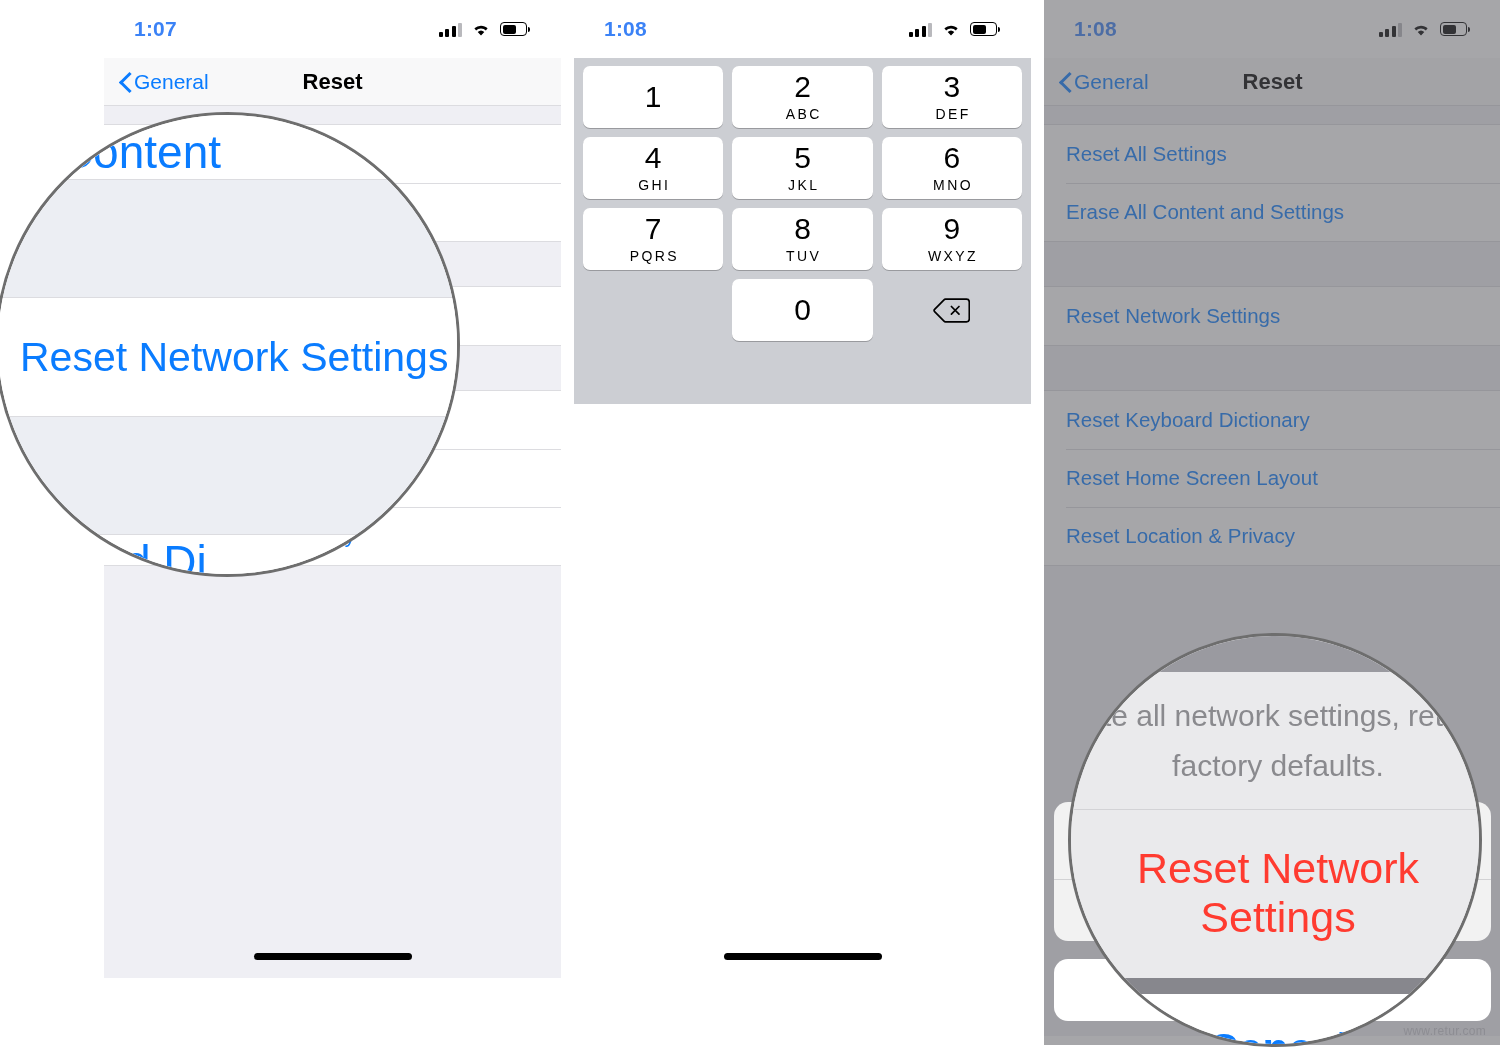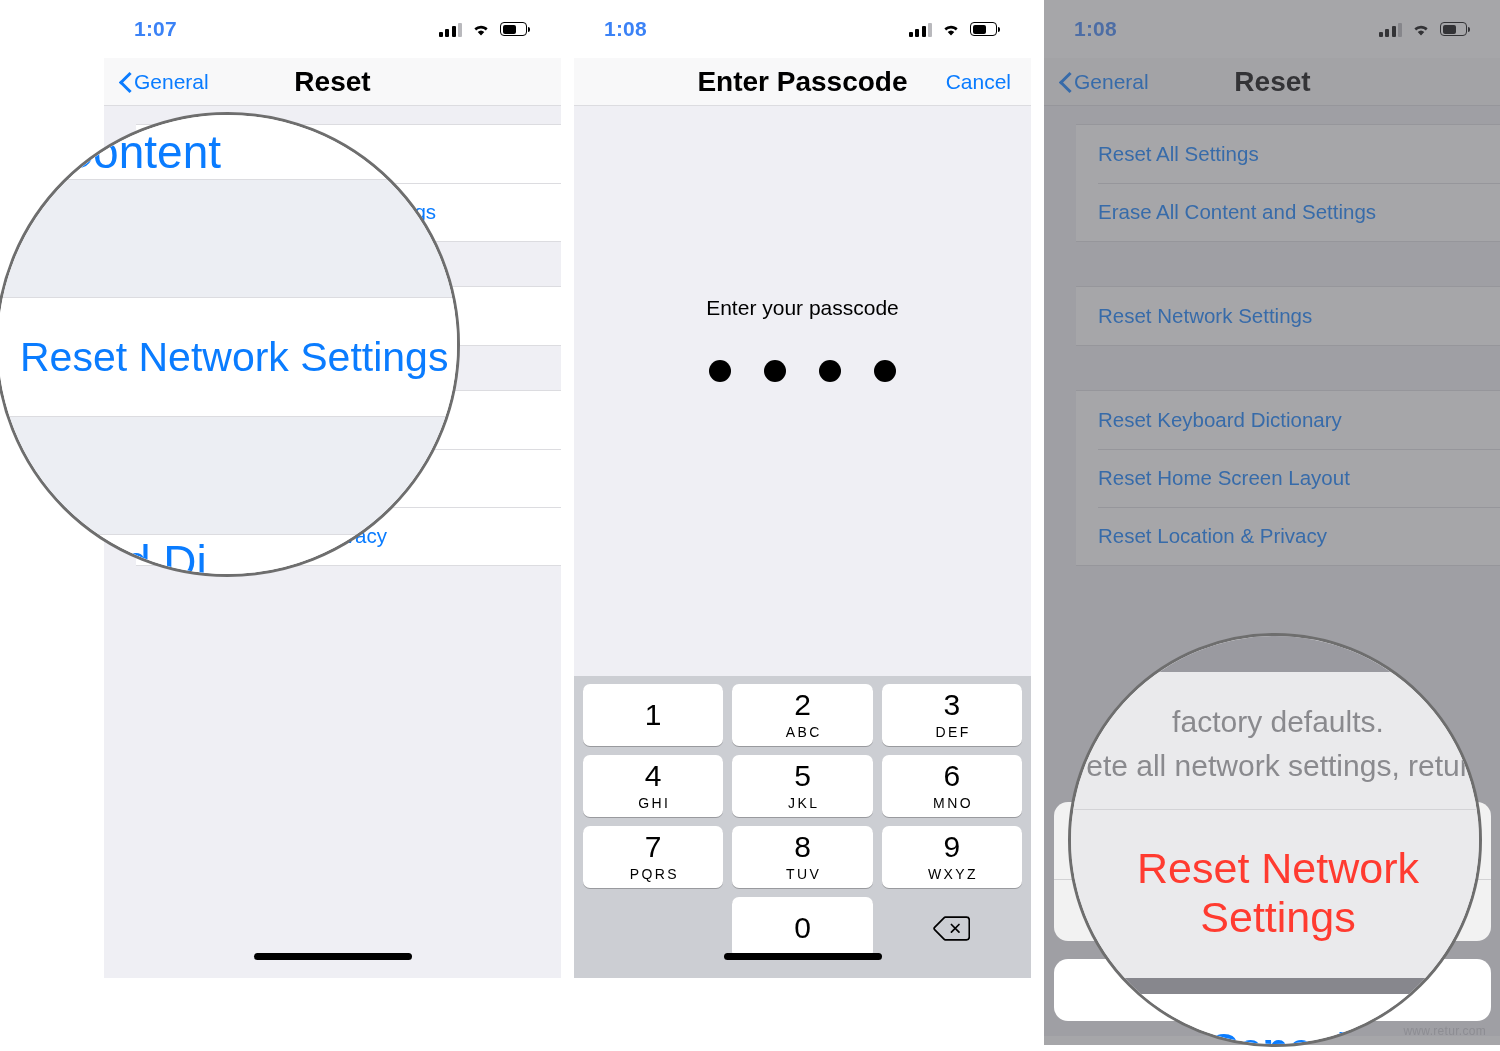--- a/index.html
+++ b/index.html
@@ -74,30 +74,30 @@
   }
   .chev::before{
     content:""; position:absolute; left:2px; top:3px;
     width: 12px; height: 12px;
     border-left: 3.1px solid currentColor;
     border-bottom: 3.1px solid currentColor;
     transform: rotate(45deg);
   }
   .nav-title {
     position:absolute; left:0; right:0; text-align:center;
-    font-size: 28px; font-weight: bold; color:#000;
+    font-size: 22px; font-weight: bold; color:#000;
   }
   .nav-action {
     position:absolute; right: 20px; font-size:21px; color:#0a7cff;
   }
   .navbar.plain { background:#f8f8f9; border-bottom:1px solid #dcdce0; }
 
   
   .list-bg { background:#efeff4; position:relative; }
-  .group { background:#0c4a6e; border-top:1px solid #dcdce0; border-bottom:1px solid #dcdce0;margin-left:32px; }
+  .group { background:#0c4a6e; border-top:1px solid #dcdce0; border-bottom:1px solid #dcdce0; }
   .row {
     height: 58px; display:flex; align-items:center;
     padding-left: 22px; font-size: 20.5px; color:#0a7cff;
     background:#fff; position:relative;
   }
   .row + .row::before {
     content:""; position:absolute; left:22px; right:0; top:0; height:1px; background:#dcdce0;
   }
   .gap { height: 44px; background:#efeff4; }
 
@@ -289,34 +289,21 @@
           <svg viewBox="0 0 20 15" width="20" height="15">
               <path d="M10 13.6 6.7 9.9a4.9 4.9 0 0 1 6.6 0zM10 6.4c-1.9 0-3.6.7-4.9 2L3.4 6.3A9.8 9.8 0 0 1 10 3.7c2.6 0 4.9 1 6.6 2.6l-1.7 2.1a7.2 7.2 0 0 0-4.9-2z" fill="#000"></path>
             </svg>
         </span>
         <span class="battery">
             <span style="width:62%"></span>
           </span>
       </div>
     </div>
 
-    <div class="navbar plain">
-      <div class="nav-title">Enter Passcode</div>
-      <div class="nav-action">Cancel</div>
-    </div>
-
-    <div class="pass-body">
-      <div class="pass-label">Enter your passcode</div>
-      <div class="dots">
-        <span></span>
-        <span></span>
-        <span></span>
-        <span></span>
-      </div>
-    </div>
+
 
     <div class="keypad">
       <div class="kp-row">
         <div class="key">
           <span class="num">1</span>
         </div>
         <div class="key">
           <span class="num">2</span>
           <span class="ltr">ABC</span>
         </div>
@@ -427,22 +414,22 @@
       <div class="sheet-msg">This will delete all network settings, returning them to factory defaults.</div>
       <div class="sheet-destructive">Reset Network Settings</div>
     </div>
     <div class="sheet-card sheet-cancel" style="bottom: 24px; height:62px;">Cancel</div>
   </div>
 
   <div class="mag" id="mag3" style="left:1068px; top:633px; width:414px; height:414px; background:#efeff1;">
     <div class="mag-inner" style="left:0; top:0; width:414px; height:414px;">
       <div style="height:36px;background:#9a9aa0;"></div>
       <div style="background:#eaeaec; padding-top:22px;">
+        <div class="zsheet-msg">ete all network settings, retur</div>
         <div class="zsheet-msg" style="margin-top:6px;">factory defaults.</div>
-        <div class="zsheet-msg">ete all network settings, retur</div>
         <div style="height:1px;background:#d3d3d6;margin-top:22px;"></div>
         <div class="zsheet-destructive" style="padding:34px 0 36px;">Reset Network Settings</div>
       </div>
       <div style="height:16px;background:#87878d;"></div>
       <div style="background:#ffffff;padding:30px 0 40px;">
         <div class="zsheet-cancel">Cancel</div>
       </div>
 
     </div>
   </div>

